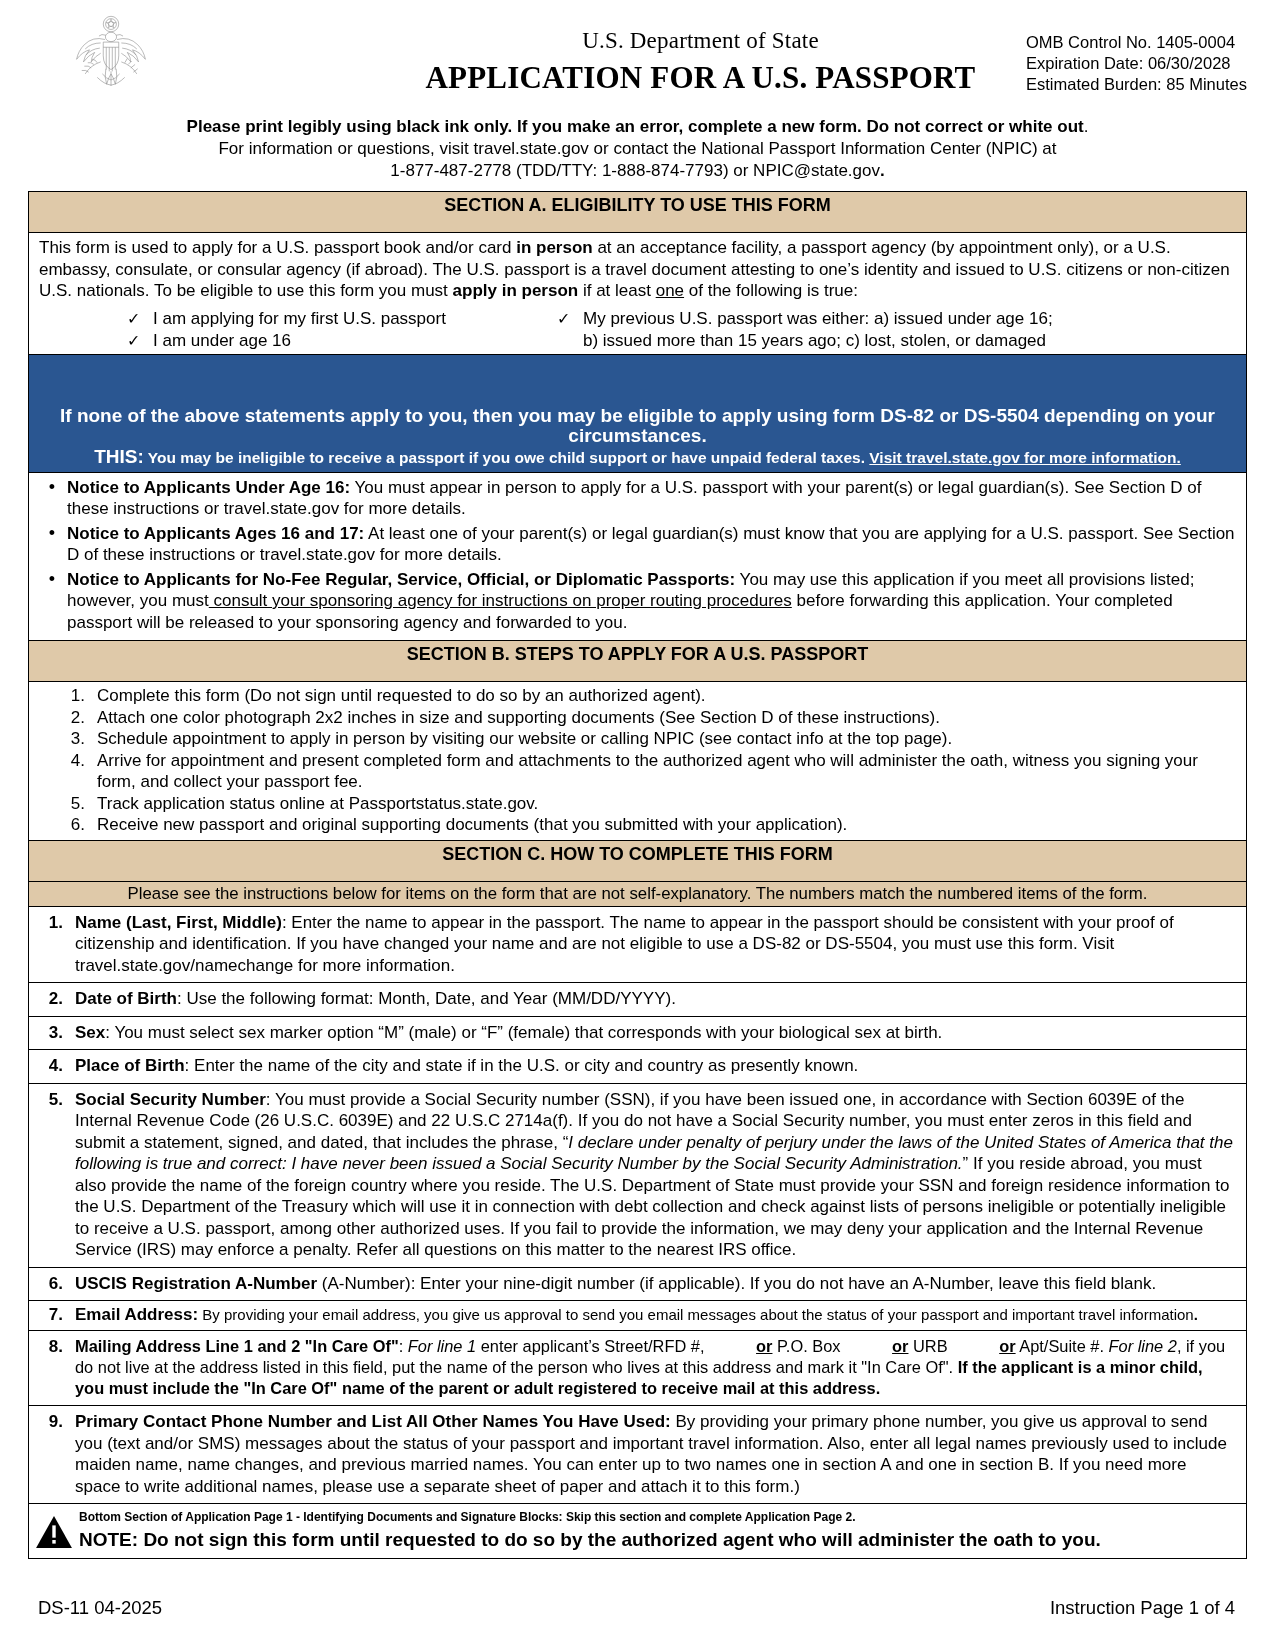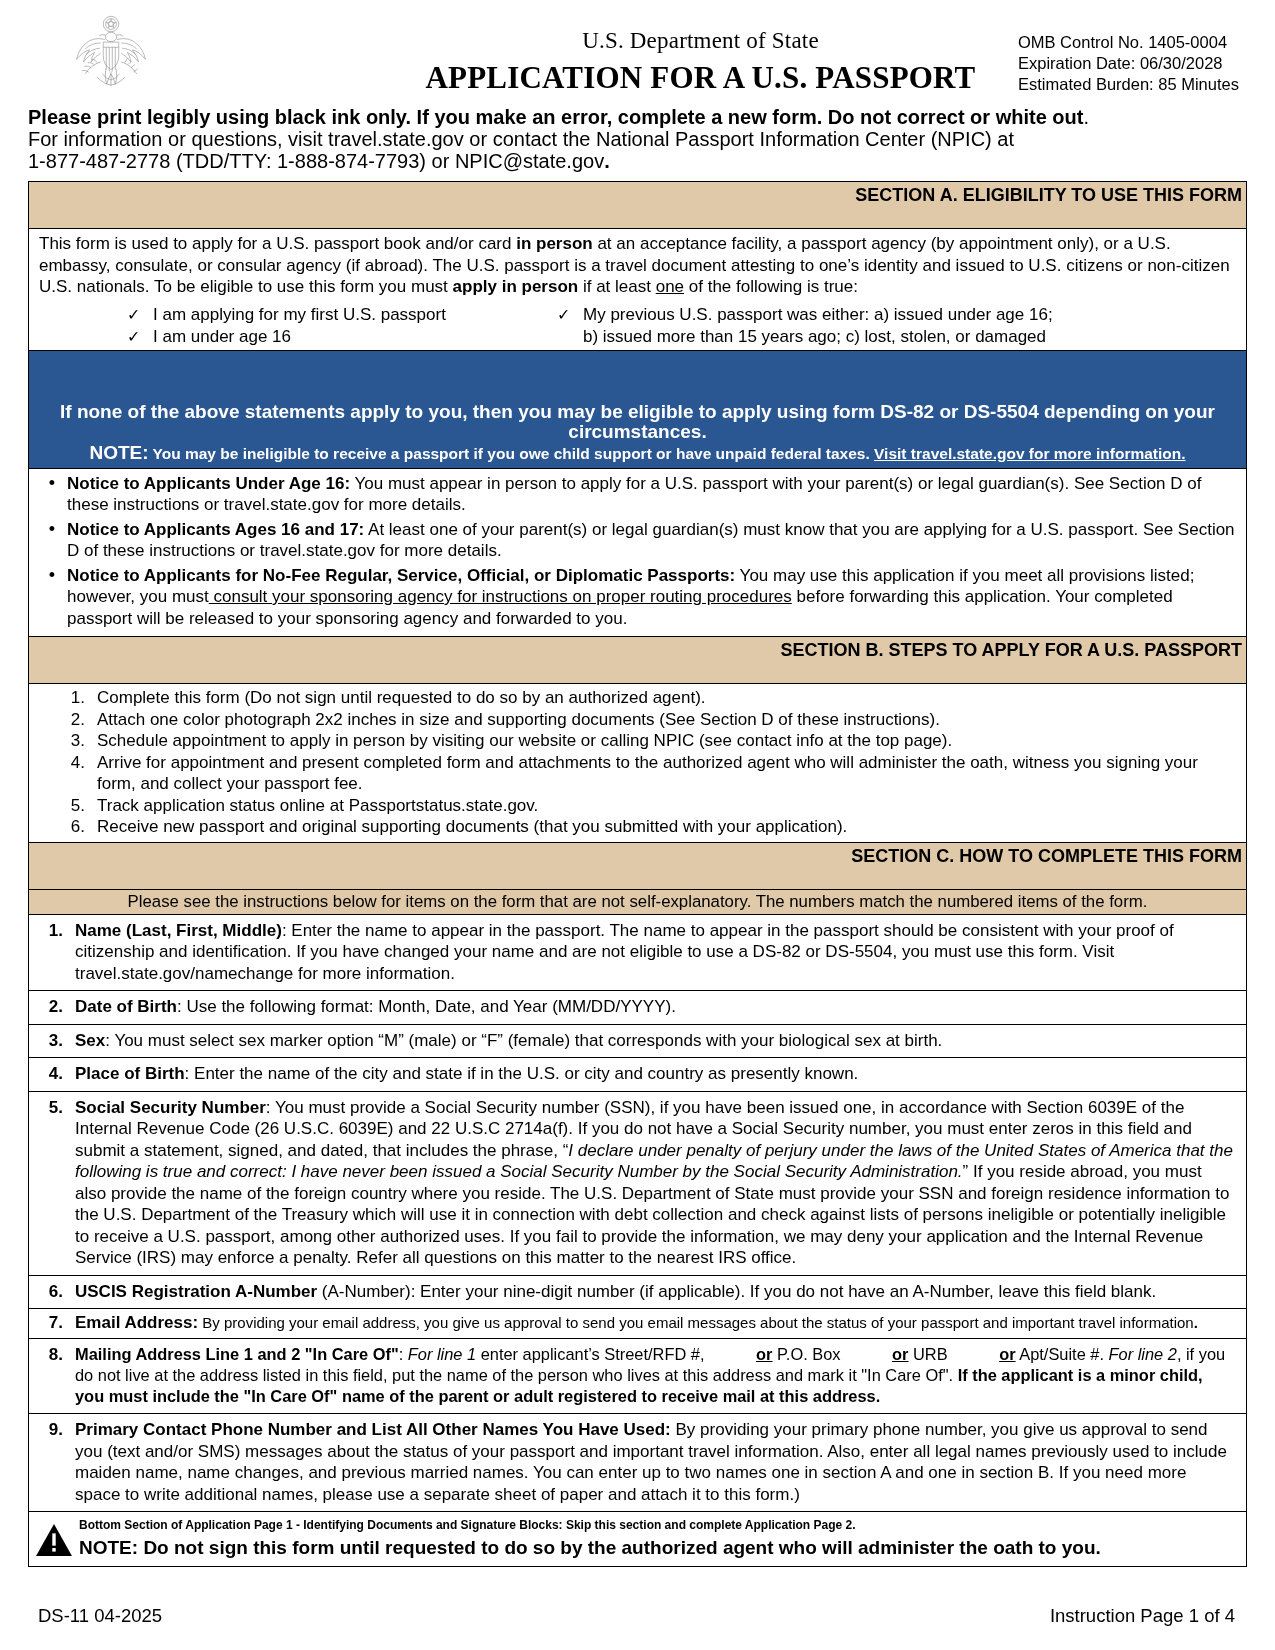--- a/index.html
+++ b/index.html
@@ -45,49 +45,50 @@
   }
   .title {
     font-family: "Liberation Serif", serif;
     font-size: 31px;
     font-weight: bold;
     margin-top: 6px;
     letter-spacing: 0.2px;
   }
   .omb {
     position: absolute;
-    right: 8px; top: 22px;
+    right: 0; top: 22px;
     font-size: 16.5px;
     line-height: 21px;
     text-align: left;
     white-space: nowrap;
   }
 
   
   .intro {
-    text-align: left;
-    font-size: 20px;
+    text-align: center;
+    font-size: 17px;
     line-height: 22px;
+    margin-top: 10px;
     margin-bottom: 9px;
   }
   .intro .b { font-weight: bold; }
 
   
   .frame {
     border: 1.6px solid #000;
     border-bottom: none;
   }
   .band {
     background: #dfc9a9;
     border-bottom: 1.6px solid #000;
-    text-align: right;
+    text-align: center;
     font-weight: bold;
     font-size: 18px;
     line-height: 23px;
-    padding: 2px 4px 21px 4px;
+    padding: 2px 4px 15px 4px;
   }
   .band-sub {
     background: #dfc9a9;
     border-bottom: 1.6px solid #000;
     text-align: center;
     font-size: 16.8px;
     line-height: 21px;
     padding: 1px 6px 2px 6px;
   }
   .blk {
@@ -300,21 +301,21 @@
           <div class="cktexts">
             <div class="cktext">My previous U.S. passport was either: a) issued under age 16;</div>
             <div class="cksub">b) issued more than 15 years ago; c) lost, stolen, or damaged</div>
           </div>
         </div>
       </div>
     </div>
 
     <div class="bluebar">
       <div class="l1">If none of the above statements apply to you, then you may be eligible to apply using form DS-82 or DS-5504 depending on your circumstances.</div>
-      <div class="l2"><span class="note-lbl">NOTE:</span><span> You may be ineligible to receive a passport if you owe child support or have unpaid federal taxes. </span><span class="u">Visit travel.state.gov for more information.</span></div>
+      <div class="l2"><span class="note-lbl">THIS:</span><span> You may be ineligible to receive a passport if you owe child support or have unpaid federal taxes. </span><span class="u">Visit travel.state.gov for more information.</span></div>
     </div>
 
     <div class="bullets" style="border-bottom:1.6px solid #000;">
       <div class="bullet">
         <div class="dot">•</div>
         <div class="btxt"><span class="b">Notice to Applicants Under Age 16:</span><span> You must appear in person to apply for a U.S. passport with your parent(s) or legal guardian(s). See Section D of these instructions or travel.state.gov for more details.</span></div>
       </div>
       <div class="bullet">
         <div class="dot">•</div>
         <div class="btxt"><span class="b">Notice to Applicants Ages 16 and 17:</span><span> At least one of your parent(s) or legal guardian(s) must know that you are applying for a U.S. passport. See Section D of these instructions or travel.state.gov for more details.</span></div>

